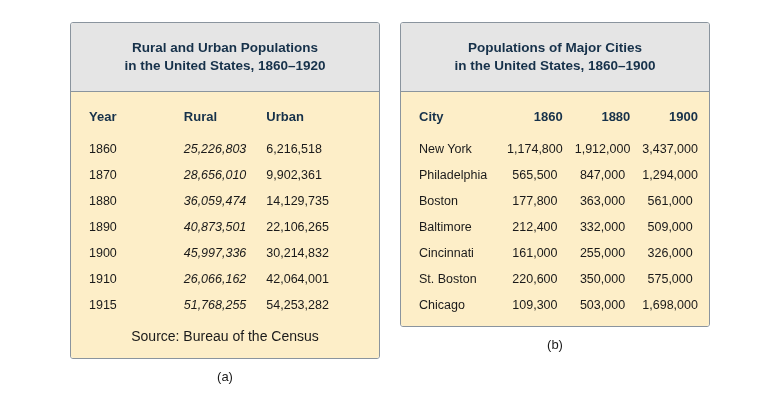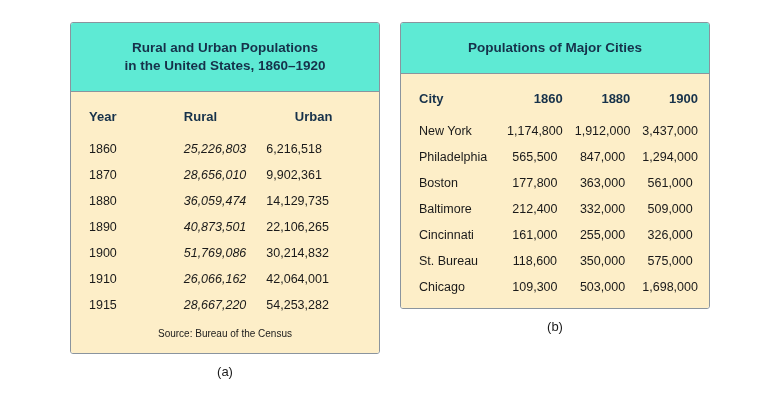--- a/index.html
+++ b/index.html
@@ -27,21 +27,21 @@
     width: 310px;
     display: flex;
     flex-direction: column;
   }
   .table-card {
     border: 1px solid #8a949e;
     border-radius: 3px;
     overflow: hidden;
   }
   .card-header {
-    background: #5eead4;
+    background: #e5e5e5;
     border-bottom: 1px solid #8a949e;
     text-align: center;
     font-weight: bold;
     font-size: 13.5px;
     line-height: 1.35;
     padding: 16px 10px 16px 10px;
     color: #16314a;
   }
   .card-body {
     background: #fdeec8;
@@ -61,25 +61,25 @@
   }
   td {
     padding: 6px 4px;
     white-space: nowrap;
     color: #1a1a1a;
   }
   
   .tbl-a th.col-year, .tbl-a td.col-year { text-align: left; }
   .tbl-a th.col-rural { text-align: center; }
   .tbl-a td.col-rural { text-align: right; padding-right: 16px; font-style: italic; }
-  .tbl-a th.col-urban { text-align: center; }
+  .tbl-a th.col-urban { text-align: left; }
   .tbl-a td.col-urban { text-align: left; padding-right: 2px; }
   .source {
     text-align: center;
-    font-size: 10px;
+    font-size: 14px;
     padding: 10px 0 6px 0;
     color: #1a1a1a;
   }
   
   .tbl-b th.col-city, .tbl-b td.col-city { text-align: left; }
   .tbl-b th.num, .tbl-b td.num { text-align: right; padding-right: 2px; }
   .tbl-b td.col-city { padding-right: 10px; }
   .tbl-b th.num { padding-left: 10px; }
   .tbl-b td.num { padding-left: 10px; text-align: center; }
   .caption {
@@ -126,45 +126,46 @@
               <td class="col-rural">36,059,474</td>
               <td class="col-urban">14,129,735</td>
             </tr>
             <tr>
               <td class="col-year">1890</td>
               <td class="col-rural">40,873,501</td>
               <td class="col-urban">22,106,265</td>
             </tr>
             <tr>
               <td class="col-year">1900</td>
-              <td class="col-rural">51,769,086</td>
+              <td class="col-rural">45,997,336</td>
               <td class="col-urban">30,214,832</td>
             </tr>
             <tr>
               <td class="col-year">1910</td>
               <td class="col-rural">26,066,162</td>
               <td class="col-urban">42,064,001</td>
             </tr>
             <tr>
               <td class="col-year">1915</td>
-              <td class="col-rural">28,667,220</td>
+              <td class="col-rural">51,768,255</td>
               <td class="col-urban">54,253,282</td>
             </tr>
           </tbody>
         </table>
         <div class="source">Source: Bureau of the Census</div>
       </div>
     </div>
     <div class="caption">(a)</div>
   </div>
 
   <div class="panel">
     <div class="table-card">
       <div class="card-header">
         <div>Populations of Major Cities</div>
+        <div>in the United States, 1860–1900</div>
       </div>
       <div class="card-body pad-bottom-b">
         <table class="tbl-b">
           <thead>
             <tr>
               <th class="col-city">City</th>
               <th class="num">1860</th>
               <th class="num">1880</th>
               <th class="num">1900</th>
             </tr>
@@ -194,22 +195,22 @@
               <td class="num">332,000</td>
               <td class="num">509,000</td>
             </tr>
             <tr>
               <td class="col-city">Cincinnati</td>
               <td class="num">161,000</td>
               <td class="num">255,000</td>
               <td class="num">326,000</td>
             </tr>
             <tr>
-              <td class="col-city">St. Bureau</td>
-              <td class="num">118,600</td>
+              <td class="col-city">St. Boston</td>
+              <td class="num">220,600</td>
               <td class="num">350,000</td>
               <td class="num">575,000</td>
             </tr>
             <tr>
               <td class="col-city">Chicago</td>
               <td class="num">109,300</td>
               <td class="num">503,000</td>
               <td class="num">1,698,000</td>
             </tr>
           </tbody>

